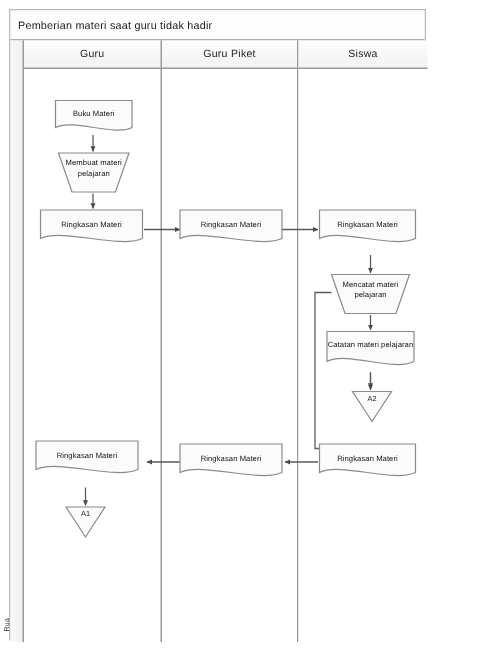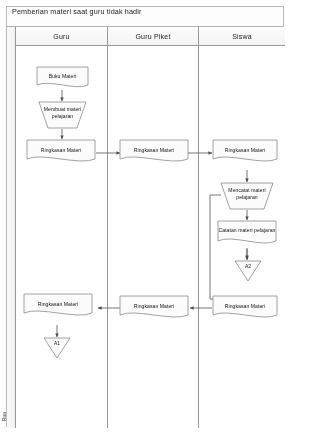--- a/index.html
+++ b/index.html
@@ -34,21 +34,21 @@
   .title-bar {
     position: absolute;
     left: 0;
     top: 0;
     width: 100%;
     height: 20px;
     border-bottom: 1px solid #b0b0b0;
     box-sizing: border-box;
     background: #fdfdfd;
     display: flex;
-    align-items: flex-start;
+    align-items: center;
   }
   .title-text {
     font-size: 7.2px;
     color: #1b1b1b;
     padding-left: 5px;
     letter-spacing: 0.15px;
     white-space: nowrap;
   }
   .lane-head-row {
     position: absolute;

